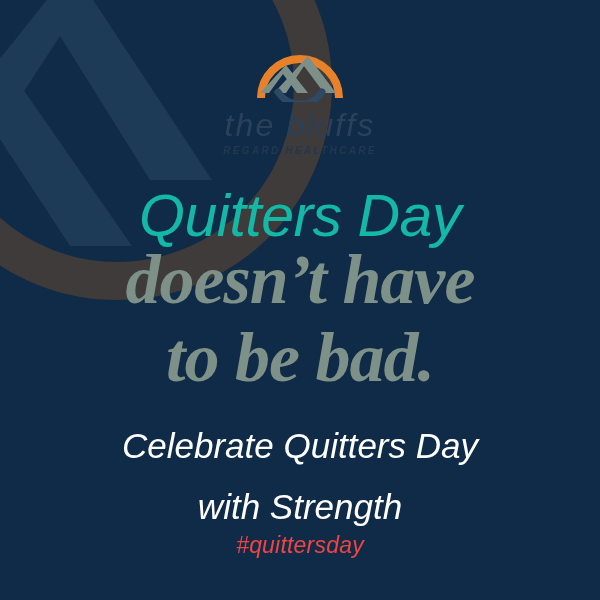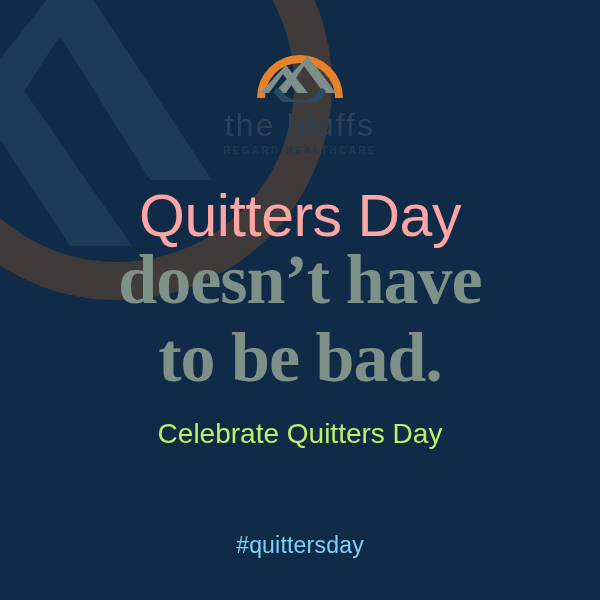--- a/index.html
+++ b/index.html
@@ -11,20 +11,21 @@
   body {
     font-family: "Liberation Sans", sans-serif;
   }
 
   .canvas {
     position: relative;
     width: 600px;
     height: 600px;
     overflow: hidden;
     background: #0f2b47;
+    font-style: italic;
   }
 
   
   .watermark {
     position: absolute;
     inset: 0;
     overflow: hidden;
     pointer-events: none;
   }
   .wm-svg {
@@ -74,21 +75,21 @@
     position: absolute;
     left: 0;
     right: 0;
     top: 186px;
     text-align: center;
   }
   .headline-light {
     font-family: "Liberation Sans", sans-serif;
     font-size: 59px;
     font-weight: 300;
-    color: #fca5a5;
+    color: #14b8a6;
     letter-spacing: -0.5px;
     line-height: 1.03;
     margin: 0;
   }
   .headline-serif {
     font-family: "Liberation Serif", serif;
     font-weight: 700;
     color: #7e9188;
     font-size: 70px;
     line-height: 0.95;
@@ -101,41 +102,41 @@
   
   .subtitle-block {
     position: absolute;
     left: 0;
     right: 0;
     top: 408px;
     text-align: center;
   }
   .subtitle-line {
     font-family: "Liberation Sans", sans-serif;
-    font-size: 28px;
+    font-size: 35px;
     font-weight: 300;
-    color: #bef264;
+    color: #ffffff;
     line-height: 1.28;
     letter-spacing: 0px;
-    margin: 8px;
+    margin: 16px;
   }
 
   
   .hashtag-block {
     position: absolute;
     left: 0;
     right: 0;
     top: 532px;
     text-align: center;
   }
   .hashtag {
     font-family: "Liberation Sans", sans-serif;
     font-size: 23px;
     font-weight: 400;
-    color: #7dd3fc;
+    color: #ef4444;
     letter-spacing: 0.2px;
     margin: 0;
   }
 </style>
 </head>
 <body>
 
 <div class="canvas">
 
   <div class="watermark">
@@ -172,19 +173,20 @@
   </div>
 
   <div class="headline-block">
     <h1 class="headline-light">Quitters Day</h1>
     <h2 class="headline-serif line-1">doesn’t have</h2>
     <h2 class="headline-serif line-2">to be bad.</h2>
   </div>
 
   <div class="subtitle-block">
     <p class="subtitle-line">Celebrate Quitters Day</p>
+    <p class="subtitle-line">with Strength</p>
   </div>
 
   <div class="hashtag-block">
     <p class="hashtag">#quittersday</p>
   </div>
 
 </div>
 
 </body></html>

